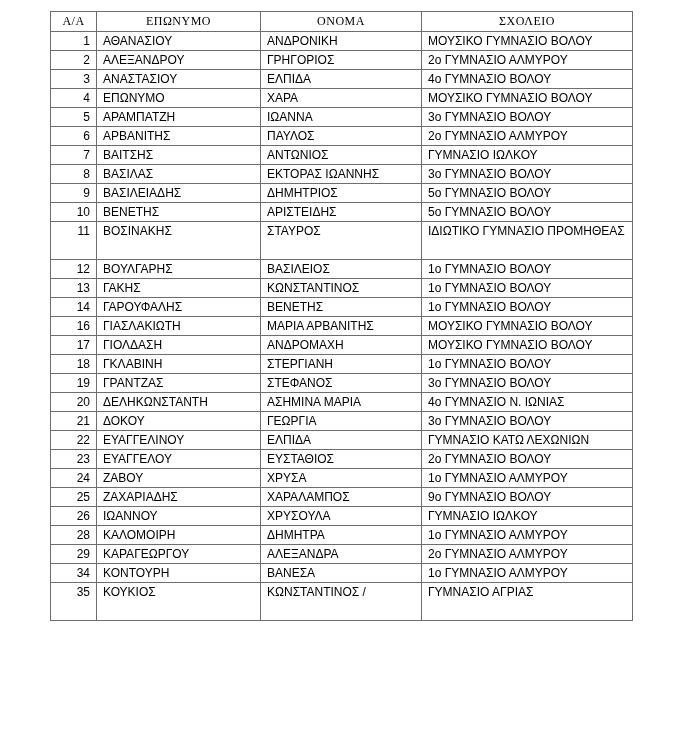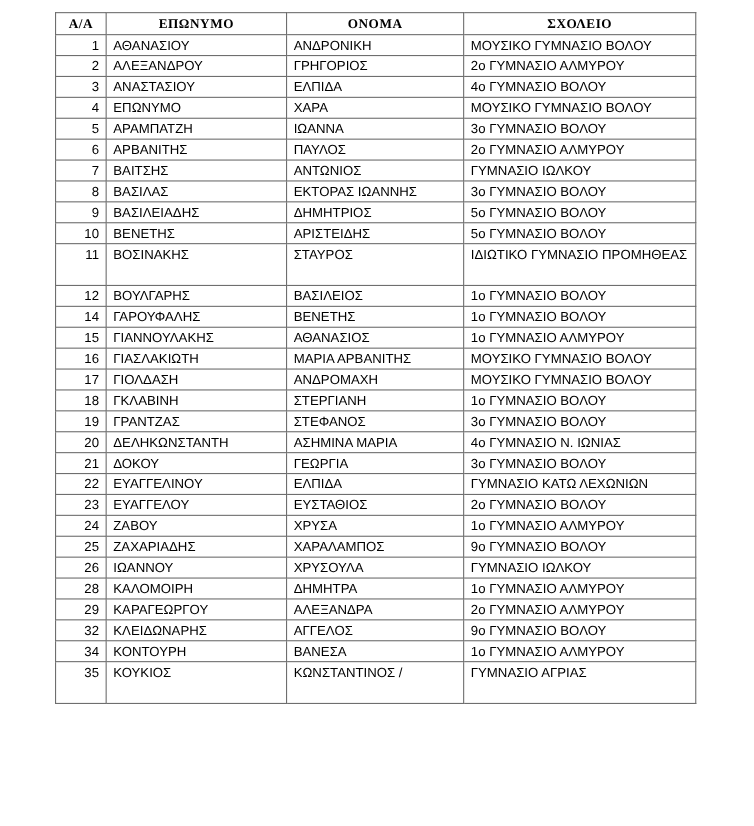--- a/index.html
+++ b/index.html
@@ -15,21 +15,21 @@
     padding: 0 6px;
     font-size: 12px;
     line-height: 18px;
     height: 18px;
     vertical-align: top;
     overflow: hidden;
     white-space: normal;
   }
   table.roster th {
     font-family: "Liberation Serif", "DejaVu Serif", serif;
-    font-weight: bold;
+    font-weight: normal;
     font-size: 12px;
     letter-spacing: 0.5px;
     text-align: center;
     height: 19px;
     line-height: 19px;
     padding: 0 4px;
   }
   col.c-aa { width: 46px; }
   col.c-sur { width: 164px; }
   col.c-name { width: 161px; }
@@ -122,30 +122,30 @@
         <td>ΣΤΑΥΡΟΣ</td>
         <td>ΙΔΙΩΤΙΚΟ ΓΥΜΝΑΣΙΟ ΠΡΟΜΗΘΕΑΣ</td>
       </tr>
       <tr>
         <td class="num">12</td>
         <td>ΒΟΥΛΓΑΡΗΣ</td>
         <td>ΒΑΣΙΛΕΙΟΣ</td>
         <td>1ο ΓΥΜΝΑΣΙΟ ΒΟΛΟΥ</td>
       </tr>
       <tr>
+        <td class="num">13</td>
+        <td>ΓΑΚΗΣ</td>
+        <td>ΚΩΝΣΤΑΝΤΙΝΟΣ</td>
+        <td>1ο ΓΥΜΝΑΣΙΟ ΒΟΛΟΥ</td>
+      </tr>
+      <tr>
         <td class="num">14</td>
         <td>ΓΑΡΟΥΦΑΛΗΣ</td>
         <td>ΒΕΝΕΤΗΣ</td>
         <td>1ο ΓΥΜΝΑΣΙΟ ΒΟΛΟΥ</td>
-      </tr>
-      <tr>
-        <td class="num">15</td>
-        <td>ΓΙΑΝΝΟΥΛΑΚΗΣ</td>
-        <td>ΑΘΑΝΑΣΙΟΣ</td>
-        <td>1ο ΓΥΜΝΑΣΙΟ ΑΛΜΥΡΟΥ</td>
       </tr>
       <tr>
         <td class="num">16</td>
         <td>ΓΙΑΣΛΑΚΙΩΤΗ</td>
         <td>ΜΑΡΙΑ ΑΡΒΑΝΙΤΗΣ</td>
         <td>ΜΟΥΣΙΚΟ ΓΥΜΝΑΣΙΟ ΒΟΛΟΥ</td>
       </tr>
       <tr>
         <td class="num">17</td>
         <td>ΓΙΟΛΔΑΣΗ</td>
@@ -210,26 +210,20 @@
         <td class="num">28</td>
         <td>ΚΑΛΟΜΟΙΡΗ</td>
         <td>ΔΗΜΗΤΡΑ</td>
         <td>1ο ΓΥΜΝΑΣΙΟ ΑΛΜΥΡΟΥ</td>
       </tr>
       <tr>
         <td class="num">29</td>
         <td>ΚΑΡΑΓΕΩΡΓΟΥ</td>
         <td>ΑΛΕΞΑΝΔΡΑ</td>
         <td>2ο ΓΥΜΝΑΣΙΟ ΑΛΜΥΡΟΥ</td>
-      </tr>
-      <tr>
-        <td class="num">32</td>
-        <td>ΚΛΕΙΔΩΝΑΡΗΣ</td>
-        <td>ΑΓΓΕΛΟΣ</td>
-        <td>9ο ΓΥΜΝΑΣΙΟ ΒΟΛΟΥ</td>
       </tr>
       <tr>
         <td class="num">34</td>
         <td>ΚΟΝΤΟΥΡΗ</td>
         <td>ΒΑΝΕΣΑ</td>
         <td>1ο ΓΥΜΝΑΣΙΟ ΑΛΜΥΡΟΥ</td>
       </tr>
       <tr class="tall">
         <td class="num">35</td>
         <td>ΚΟΥΚΙΟΣ</td>

